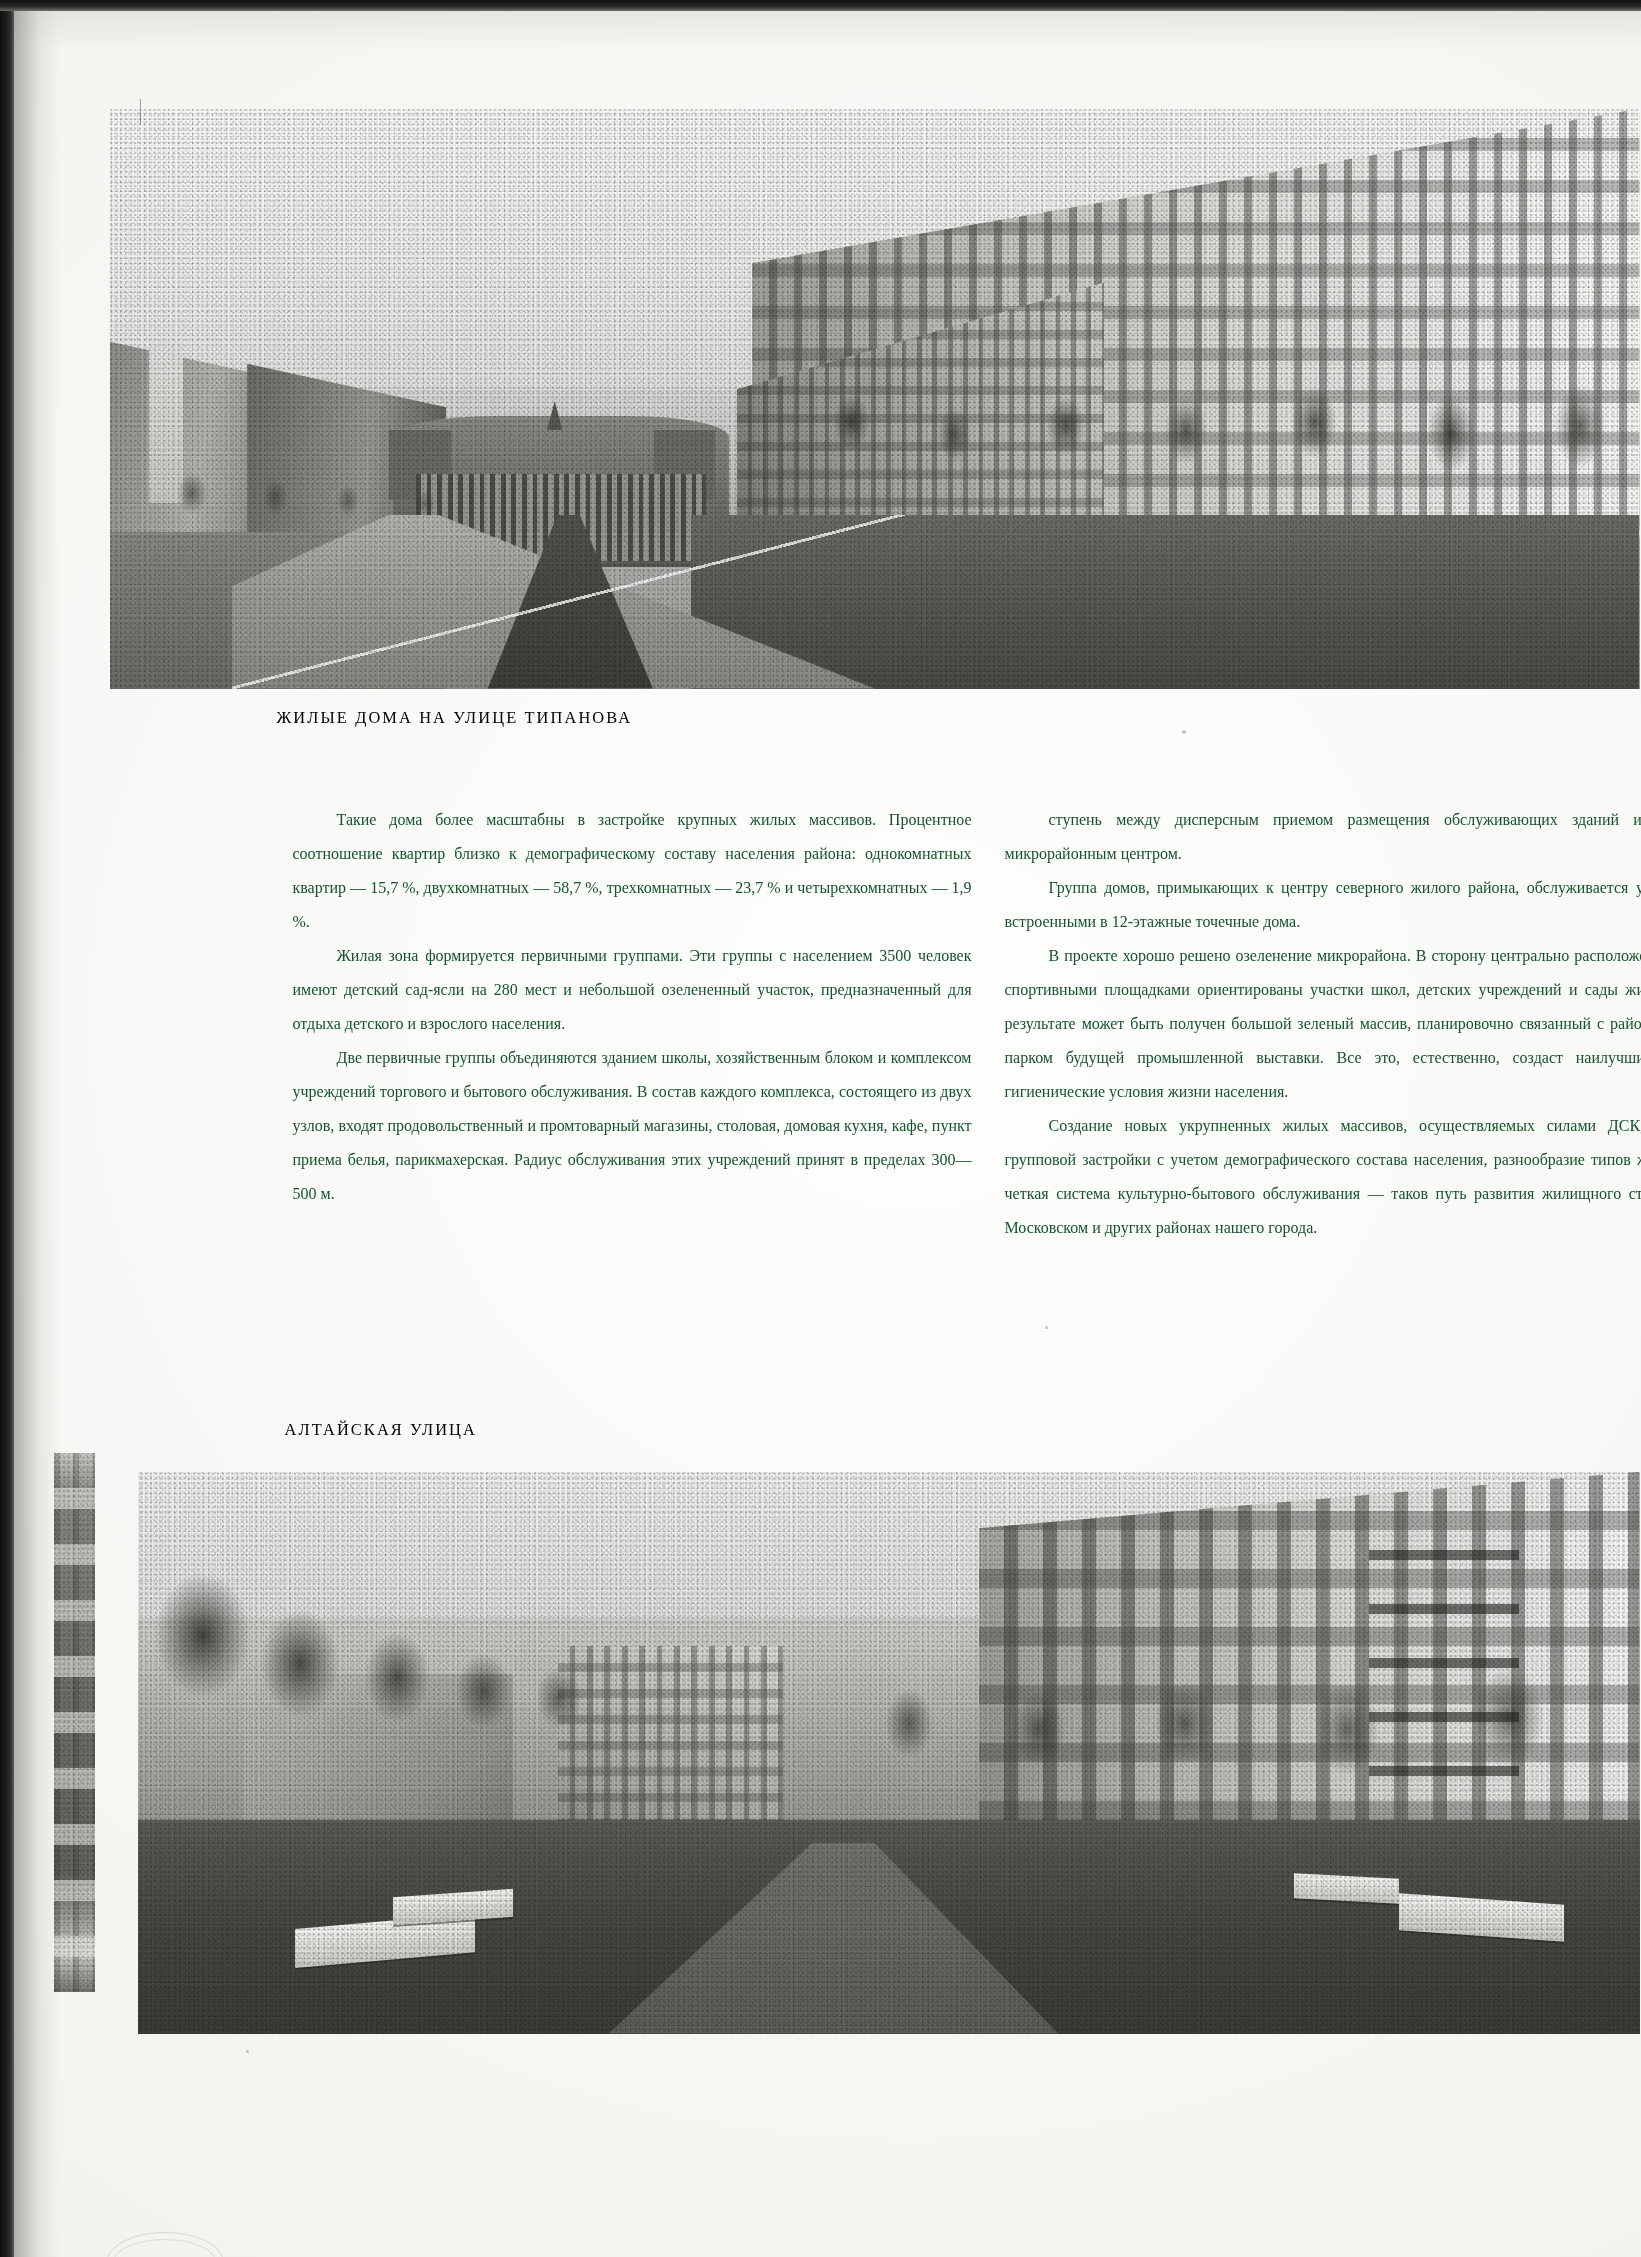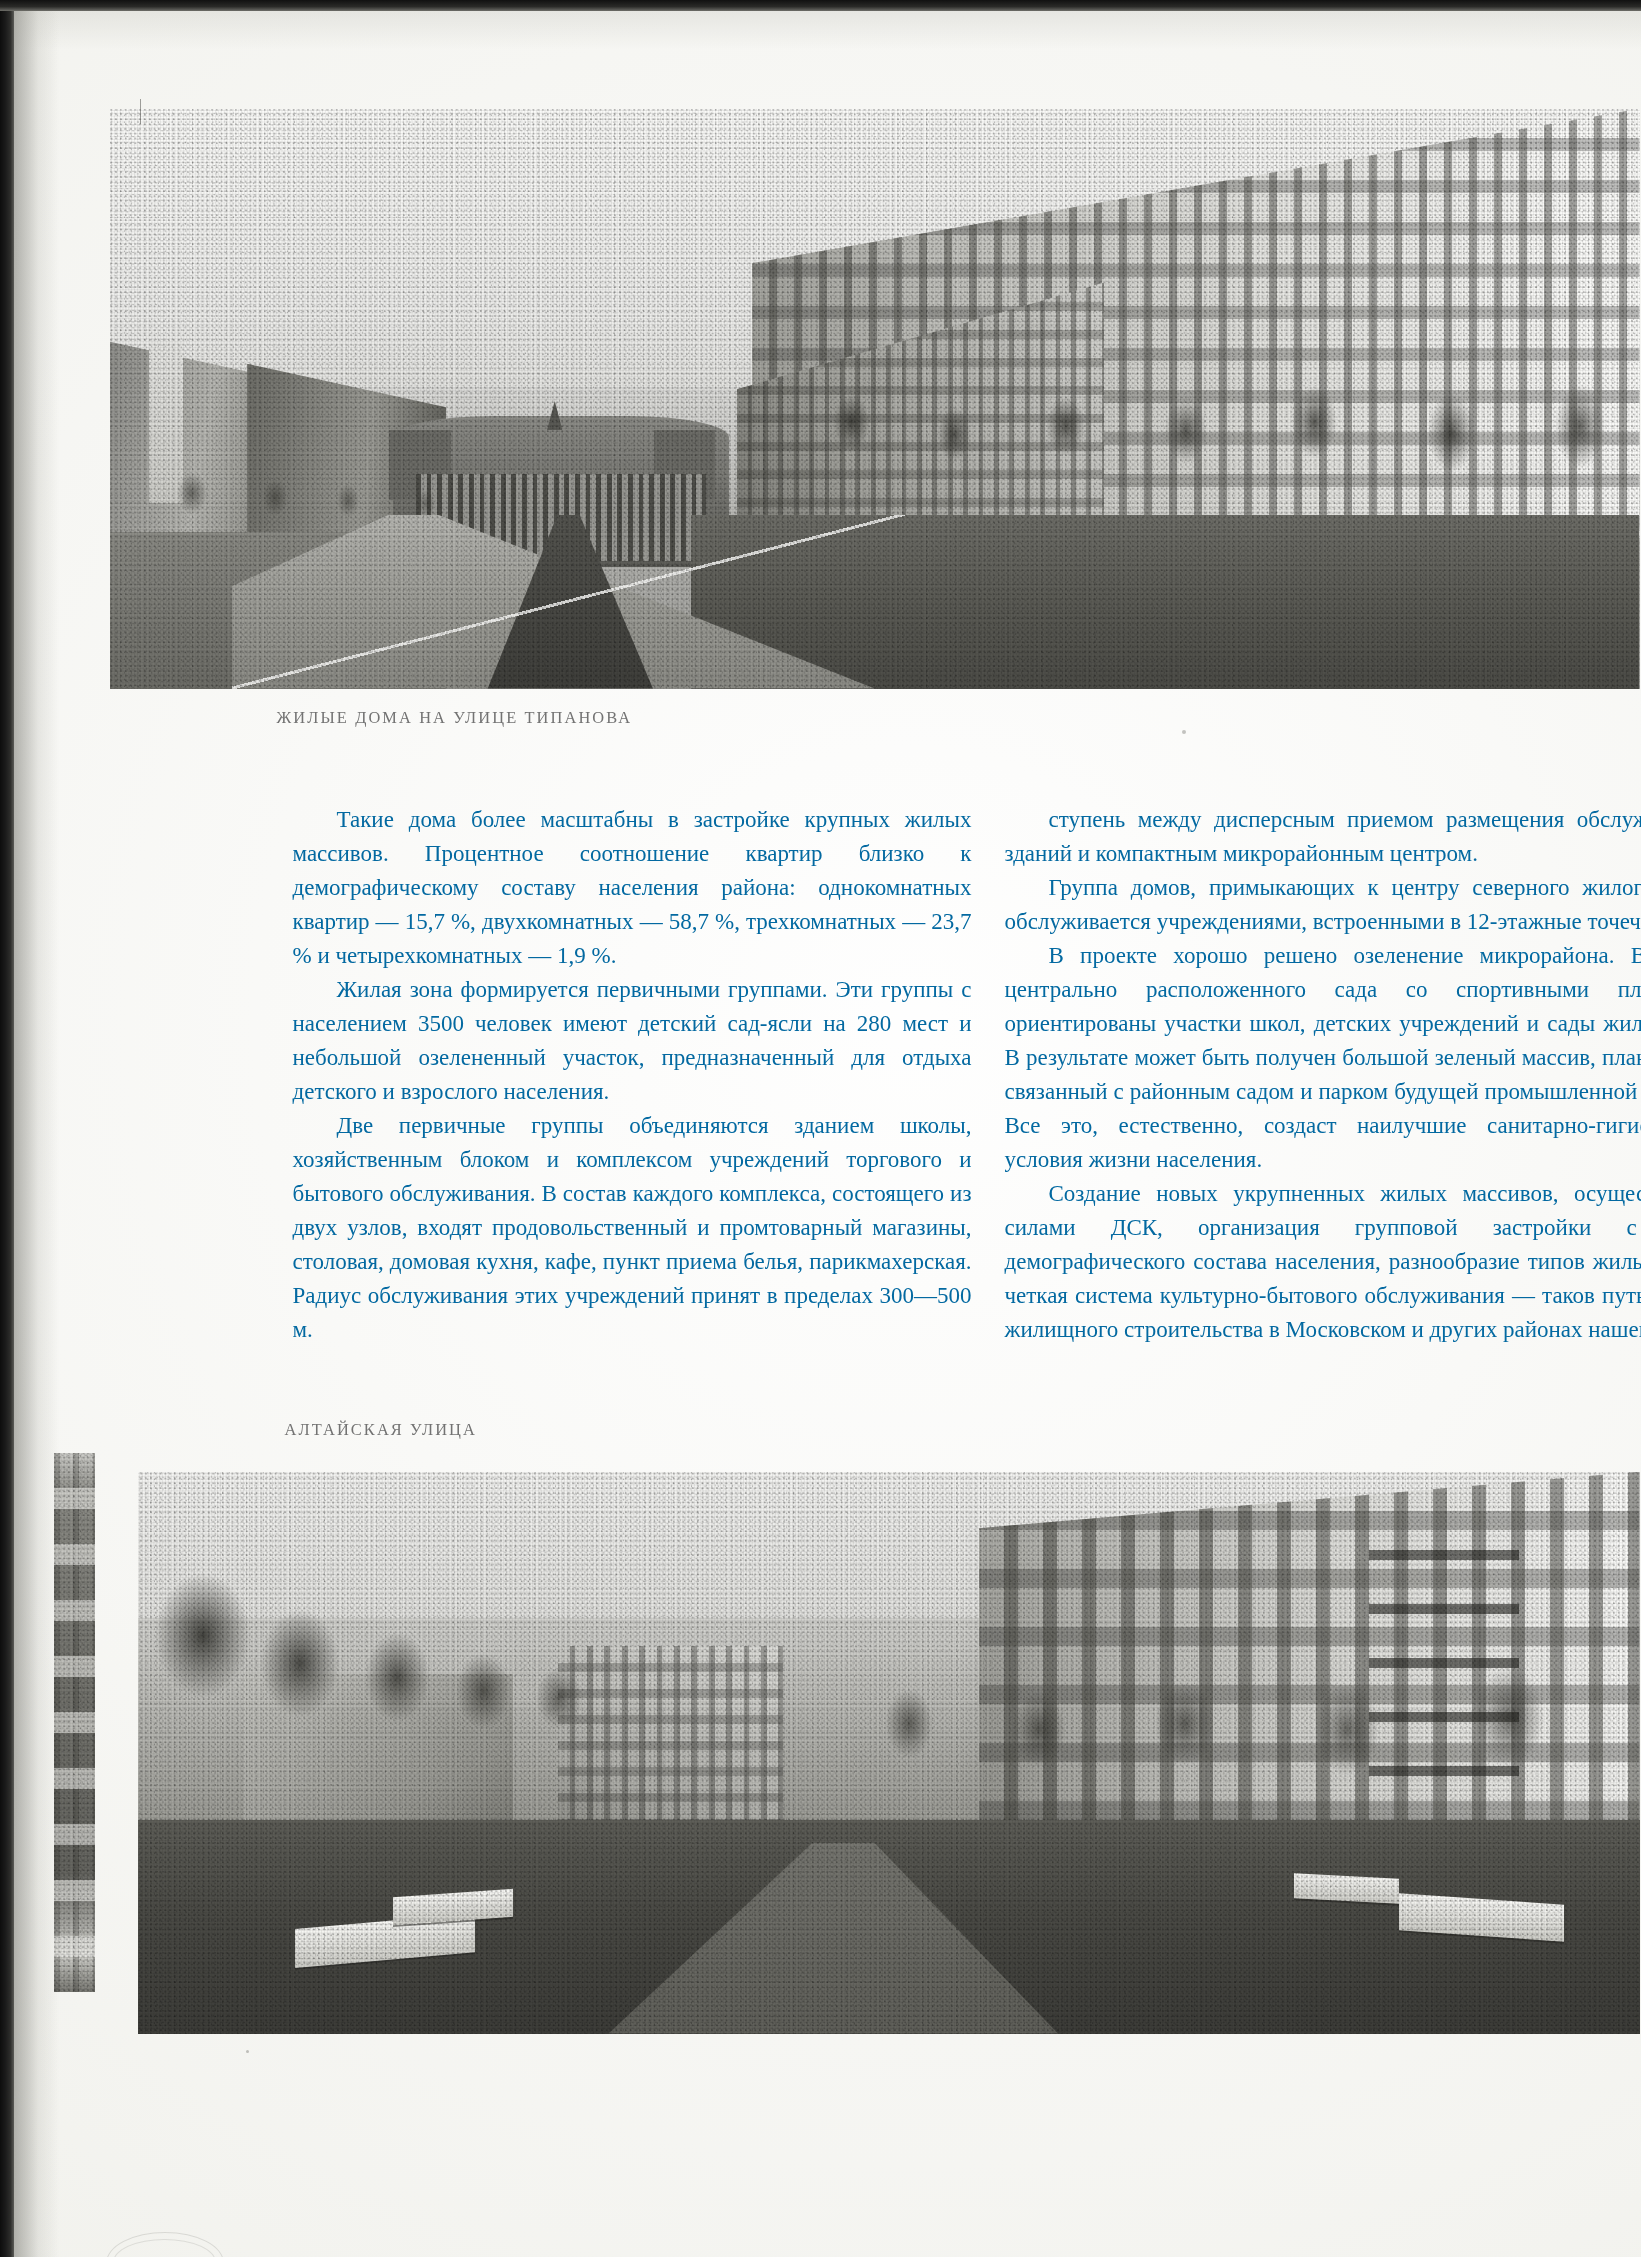--- a/index.html
+++ b/index.html
@@ -199,32 +199,32 @@
     background-image:
       repeating-linear-gradient(180deg, rgba(240,240,236,0) 0 35px, rgba(240,240,236,.75) 35px 56px),
       repeating-linear-gradient(90deg, rgba(40,40,36,.3) 0 5.8px, transparent 5.8px 19.3px);
     opacity:.8;}
 
   
   .caption{
     position:absolute;
     font-family:"Liberation Serif", serif;
     font-size:16.4px;letter-spacing:2.1px;
-    color:#737373;white-space:nowrap;
+    color:#000000;white-space:nowrap;
   }
   #caption-top{left:263px;top:697px;}
   #caption-bottom{left:271px;top:1409px;}
 
   
   .col{
     position:absolute;
     font-family:"Liberation Serif", serif;
-    font-size:23px;
+    font-size:16px;
     line-height:34px;
-    color:#0369a1;
+    color:#14532d;
     text-align:justify;
     text-justify:inter-word;
     hyphens:manual;
   }
   .col p{margin:0;text-indent:44px;}
   #col-left{left:279px;top:792px;width:679px;}
   #col-right{left:991px;top:792px;width:736px;}   
 
   
   .speck{position:absolute;background:rgba(90,90,84,.35);border-radius:50%;pointer-events:none;}

